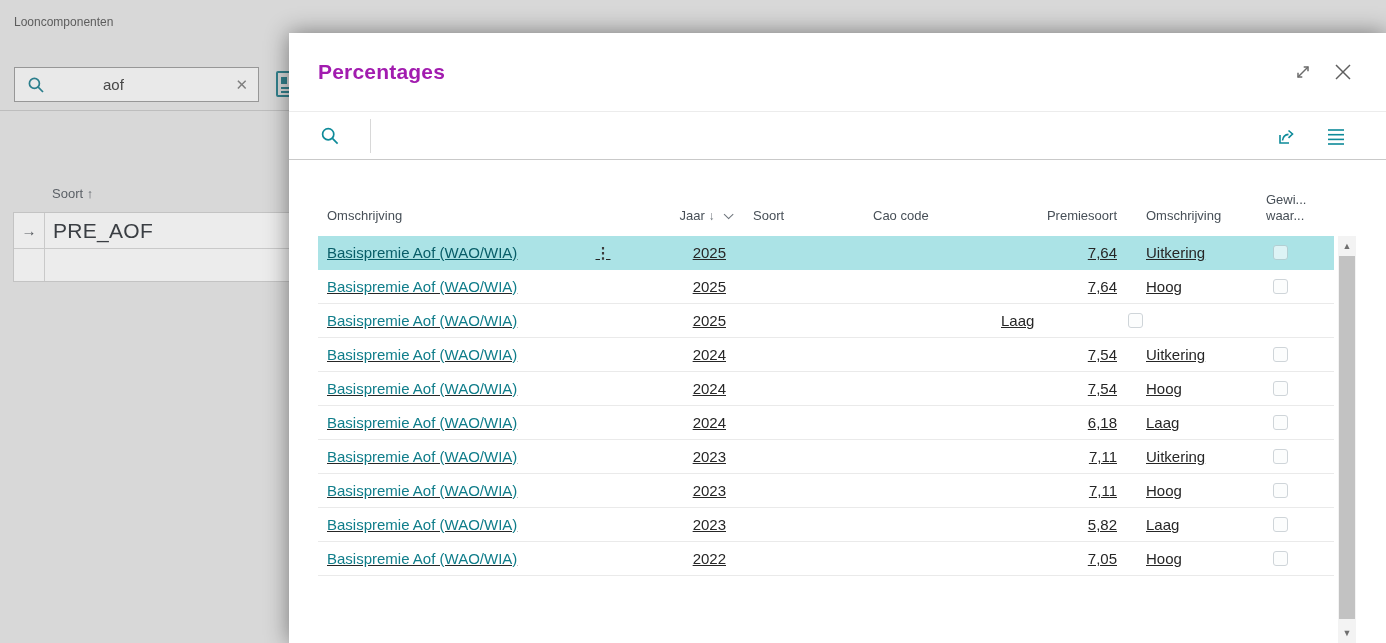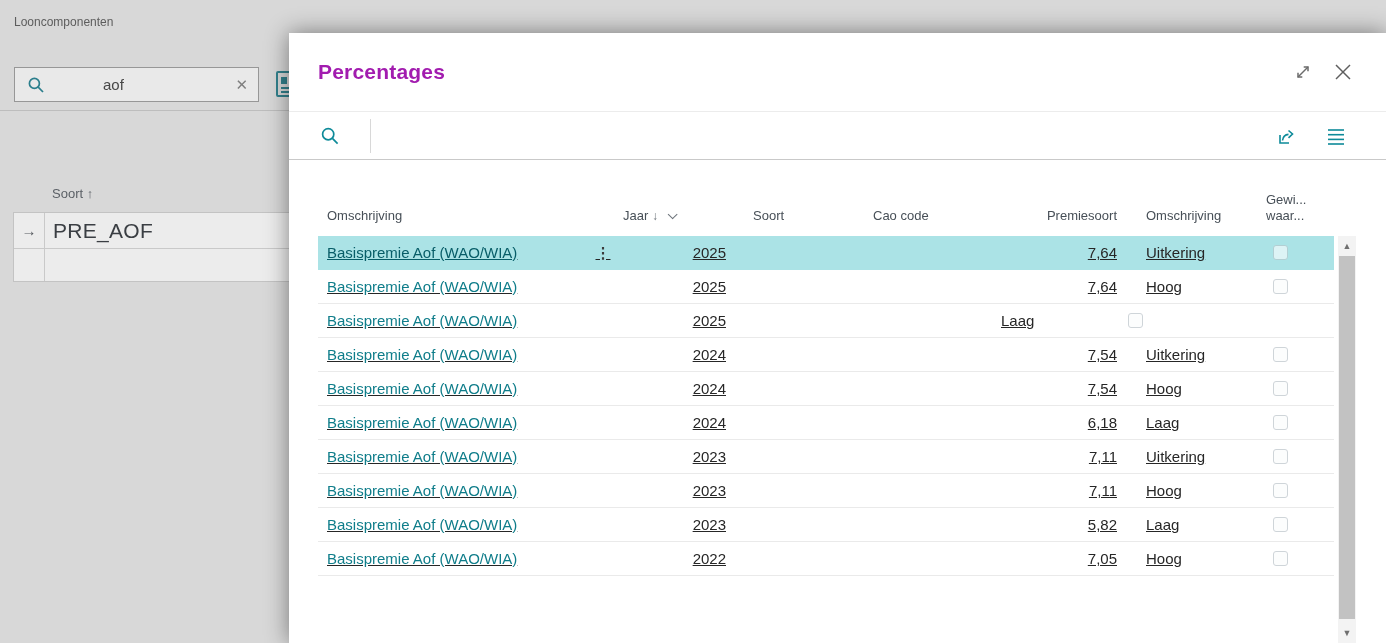--- a/index.html
+++ b/index.html
@@ -45,21 +45,21 @@
   .t-div { width:1px; height:34px; background:#d8d8d8; margin-left:28px; }
   .t-right { margin-left:auto; display:flex; align-items:center; gap:26px; }
   .t-btn { width:24px; height:24px; display:flex; align-items:center; justify-content:center; cursor:pointer; }
 
   
   .ghead { height:75px; margin-left:29px; width:1016px; display:flex; align-items:flex-end;
     padding-bottom:11px; font-size:13px; color:#474f57; }
   .hcell { line-height:16px; }
   .h-desc { width:265px; padding-left:9px; }
   .h-menu { width:40px; }
-  .h-jaar { width:117px; text-align:left; padding-right:10px; white-space:nowrap; }
+  .h-jaar { width:117px; text-align:right; padding-right:10px; white-space:nowrap; }
   .h-soort { width:120px; padding-left:13px; }
   .h-cao  { width:125px; padding-left:13px; }
   .h-pct  { width:145px; text-align:right; padding-right:13px; }
   .h-prem { width:125px; padding-left:16px; }
   .h-gewi { width:79px; padding-left:11px; }
   .sort-arrow { color:#6d747b; font-size:12px; }
   .chev { display:inline-block; width:7px; height:7px; border-right:1.5px solid #6d747b;
     border-bottom:1.5px solid #6d747b; transform:rotate(45deg) translateY(-3px); margin-left:5px; }
 
   .tbody { position:absolute; left:29px; top:203px; width:1016px; height:407px; overflow:hidden; }

